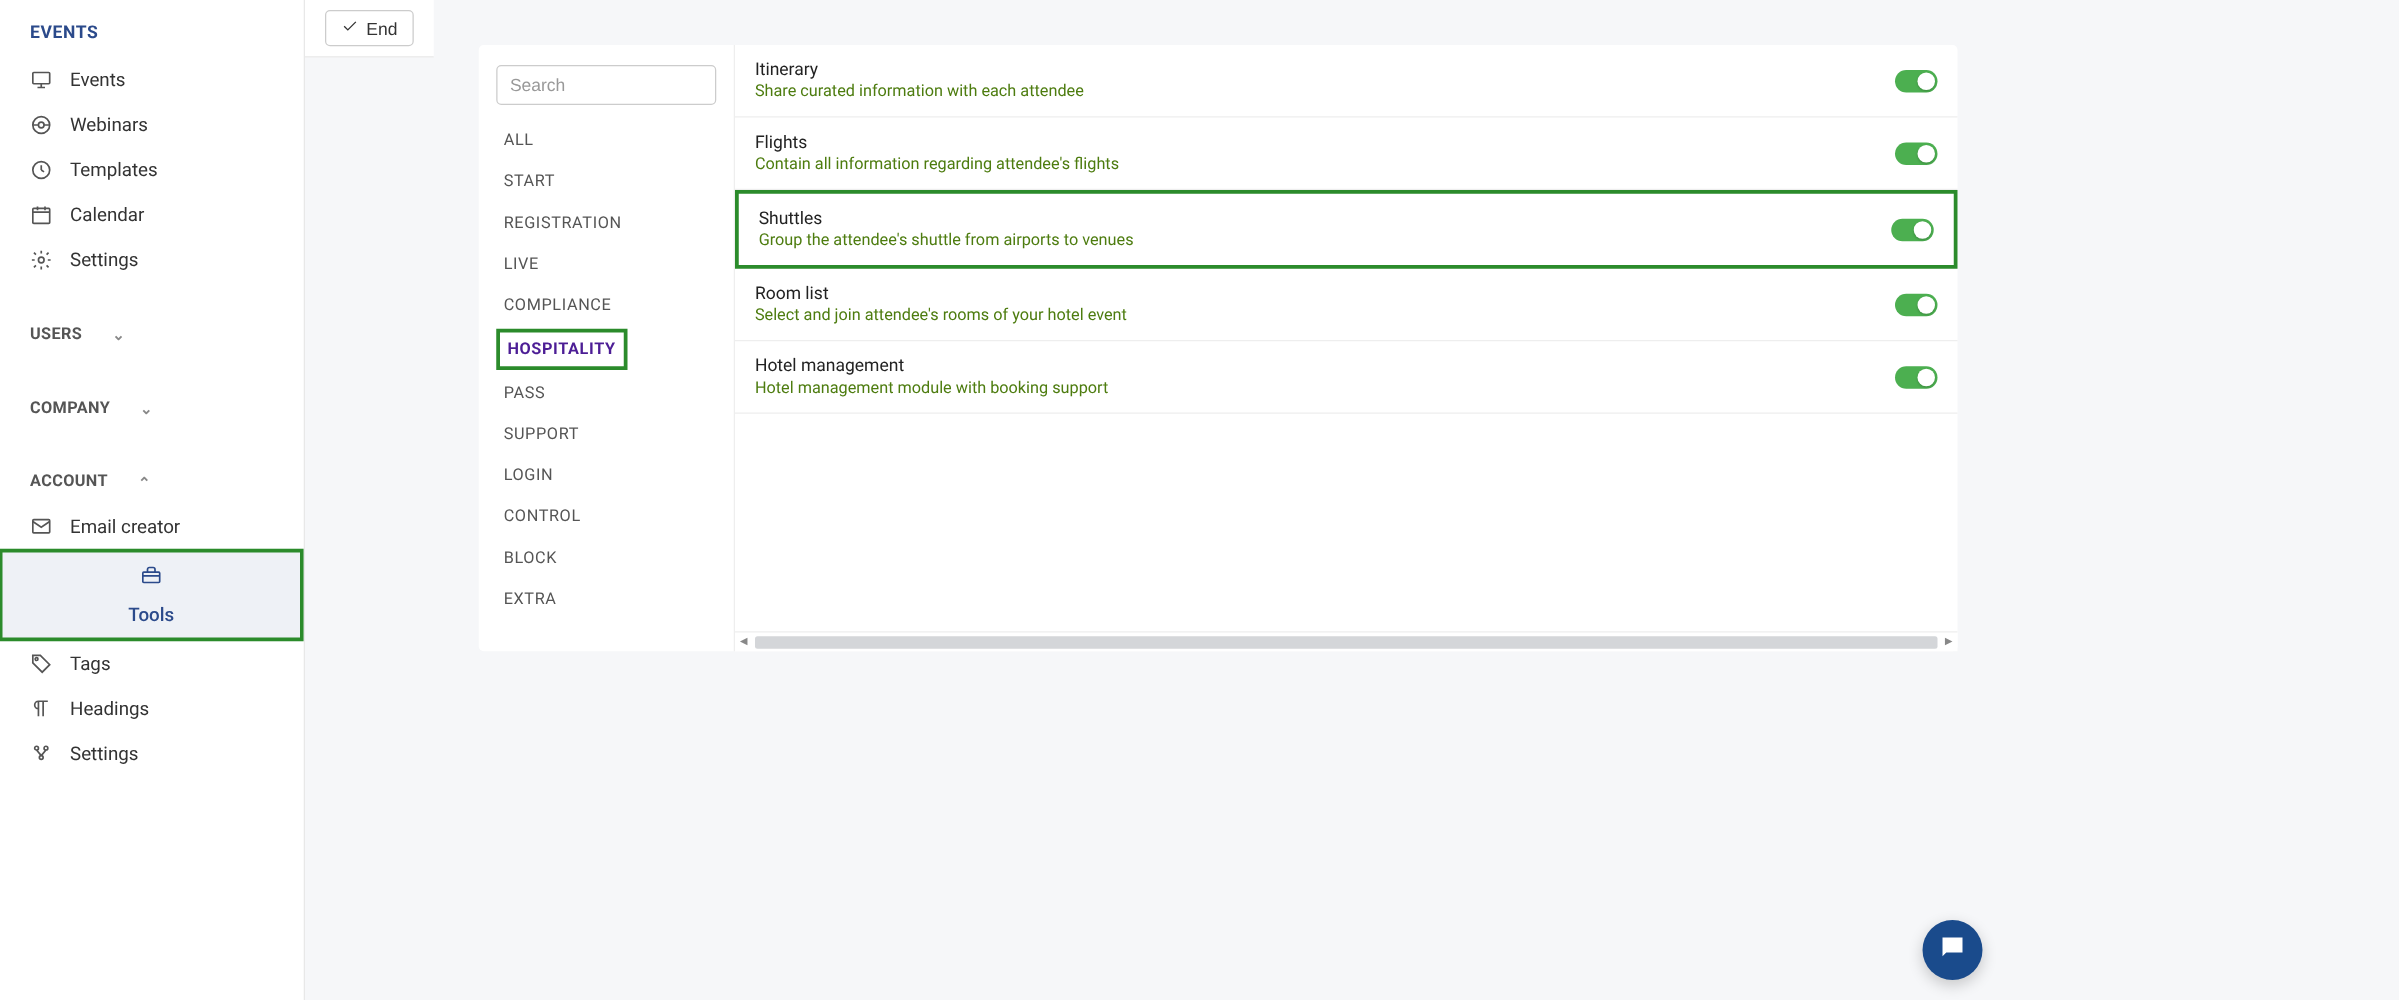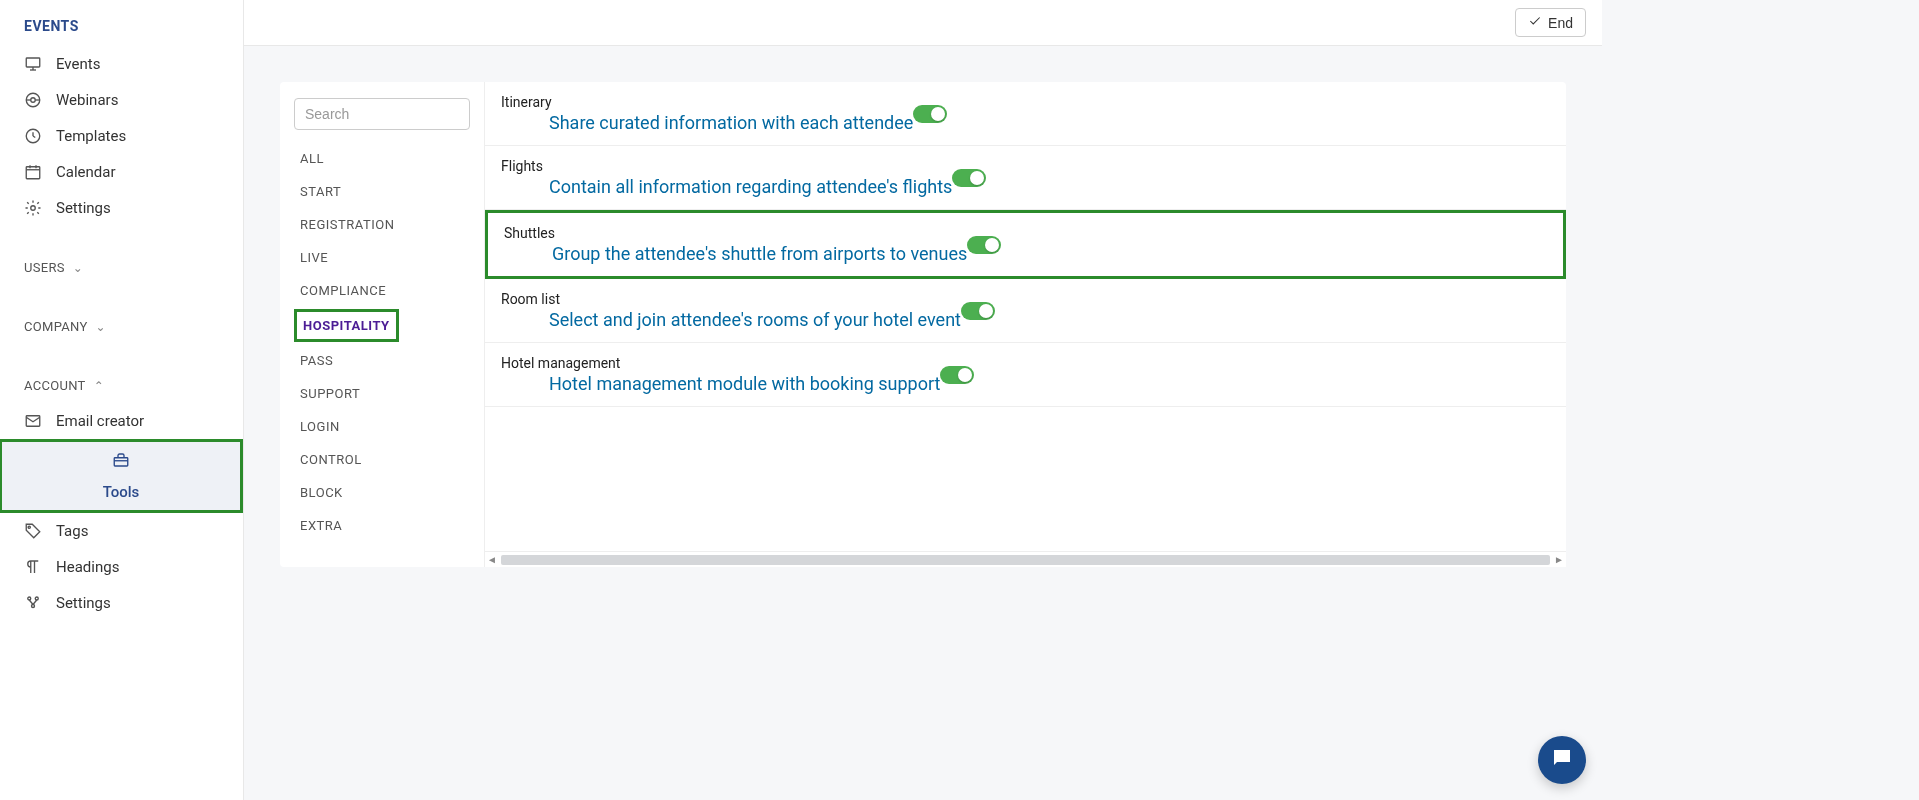--- a/index.html
+++ b/index.html
@@ -3,27 +3,27 @@
 <meta charset="utf-8">
 <style>
 * { margin: 0; padding: 0; box-sizing: border-box; }
 body { font-family: -apple-system, BlinkMacSystemFont, "Segoe UI", Roboto, "Helvetica Neue", Arial, sans-serif; background: #f6f7f9; color: #333; }
 
 
 .app { display: flex; height: 800px; width: 1602px; }
 .sidebar { width: 244px; background: #fff; border-right: 1px solid #e8e8e8; overflow-y: auto; }
 .sidebar::-webkit-scrollbar { width: 8px; }
 .sidebar::-webkit-scrollbar-thumb { background: #ccc; border-radius: 4px; }
-.main { flex: 1; display: flex; flex-direction: column; }
+.main { flex: 1; display: flex; flex-direction: row; }
 .topbar { height: 46px; background: #fff; border-bottom: 1px solid #e8e8e8; display: flex; justify-content: flex-end; align-items: center; padding: 0 16px; }
 .content { flex: 1; padding: 36px; position: relative; }
 
 
 .side-title { font-size: 14px; font-weight: 700; color: #2b4a8b; padding: 18px 24px 12px; letter-spacing: 0.5px; }
-.side-section-hdr { font-size: 13px; font-weight: 400; color: #555; padding: 10px 24px; display: flex; align-items: center; gap: 8px; cursor: pointer; letter-spacing: 0.3px; }
+.side-section-hdr { font-size: 13px; font-weight: 700; color: #555; padding: 10px 24px; display: flex; align-items: center; gap: 24px; cursor: pointer; letter-spacing: 0.3px; }
 .side-section-hdr .cv { font-size: 12px; color: #888; }
 .side-item { display: flex; align-items: center; gap: 14px; padding: 9px 24px; color: #333; font-size: 15px; cursor: pointer; }
 .side-item .ic { color: #555; width: 18px; display: flex; justify-content: center; }
 .side-item.active { background: #eef1f6; color: #2b4a8b; font-weight: 500; flex-direction: column; }
 .side-item.active .ic { color: #2b4a8b; }
 .side-gap { height: 24px; }
 .side-highlight { border: 3px solid #2b8b2b; border-left: 3px solid #2b8b2b; margin-left: -1px; }
 
 
 .end-btn { display: flex; align-items: center; gap: 6px; background: #fff; border: 1px solid #ccc; border-radius: 4px; padding: 5px 12px; font-size: 14px; cursor: pointer; color: #333; }
@@ -32,24 +32,24 @@
 .panel { display: flex; background: #fff; border-radius: 4px; min-height: 485px; }
 .panel-left { width: 204px; padding: 16px 14px; }
 .search-box { width: 100%; border: 1px solid #ccc; border-radius: 4px; padding: 7px 10px; font-size: 14px; color: #555; margin-bottom: 12px; }
 .search-box::placeholder { color: #999; }
 .cat-item { font-size: 13px; letter-spacing: 0.5px; color: #555; padding: 9px 6px; cursor: pointer; font-weight: 400; }
 .cat-item.active { font-weight: 700; color: #4c1d95; text-align: center; }
 .cat-highlight { border: 3px solid #2b8b2b; display: inline-block; padding: 6px 6px; margin: 2px 0; }
 .cat-highlight .cat-item { padding: 0; }
 
 .panel-right { flex: 1; border-left: 1px solid #eee; display: flex; flex-direction: column; }
-.setting-row { display: flex; align-items: center; padding: 12px 16px; border-bottom: 1px solid #eee; }
+.setting-row { display: flex; justify-content: space-between; align-items: center; padding: 12px 16px; border-bottom: 1px solid #eee; }
 .setting-row.row-highlight { border: 3px solid #2b8b2b; }
 .setting-info .st-title { font-size: 14px; color: #222; margin-bottom: 2px; }
-.setting-info .st-desc { font-size: 18px; color: #0369a1; margin-left: 48px; }
+.setting-info .st-desc { font-size: 13px; color: #4d7c0f; }
 .scroll-strip { height: 16px; background: #fff; border-top: 1px solid #eee; display: flex; align-items: center; }
 .scroll-strip .sl, .scroll-strip .sr { width: 14px; text-align: center; font-size: 10px; color: #888; }
 .scroll-strip .track { flex: 1; height: 10px; background: #d4d6d9; border-radius: 2px; margin: 0 2px; }
 
 
 .toggle { width: 34px; height: 18px; border-radius: 10px; position: relative; background: #4caf50; cursor: pointer; }
 .toggle .knob { width: 14px; height: 14px; border-radius: 50%; background: #fff; position: absolute; top: 2px; right: 2px; box-shadow: 0 1px 2px rgba(0,0,0,0.2); }
 
 
 .chat-fab { position: absolute; right: 16px; bottom: 16px; width: 48px; height: 48px; border-radius: 50%; background: #1a4b8c; display: flex; align-items: center; justify-content: center; cursor: pointer; box-shadow: 0 4px 12px rgba(0,0,0,0.2); }

